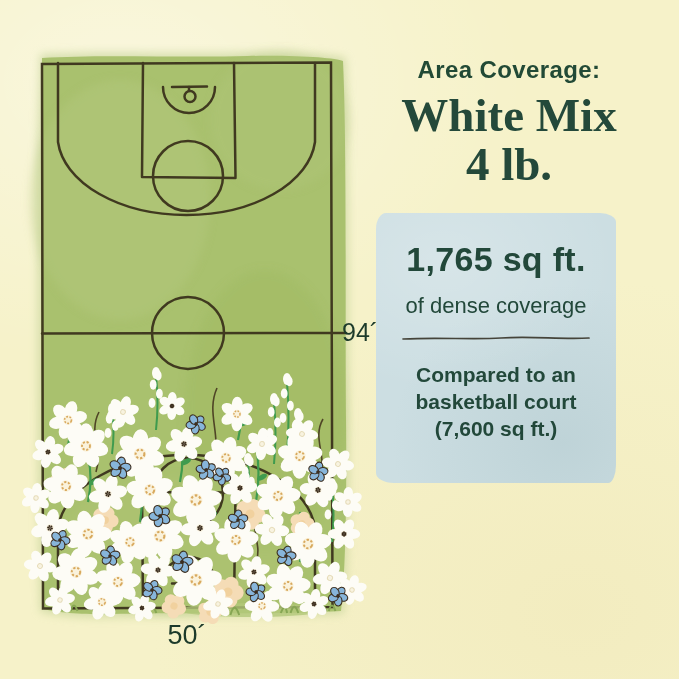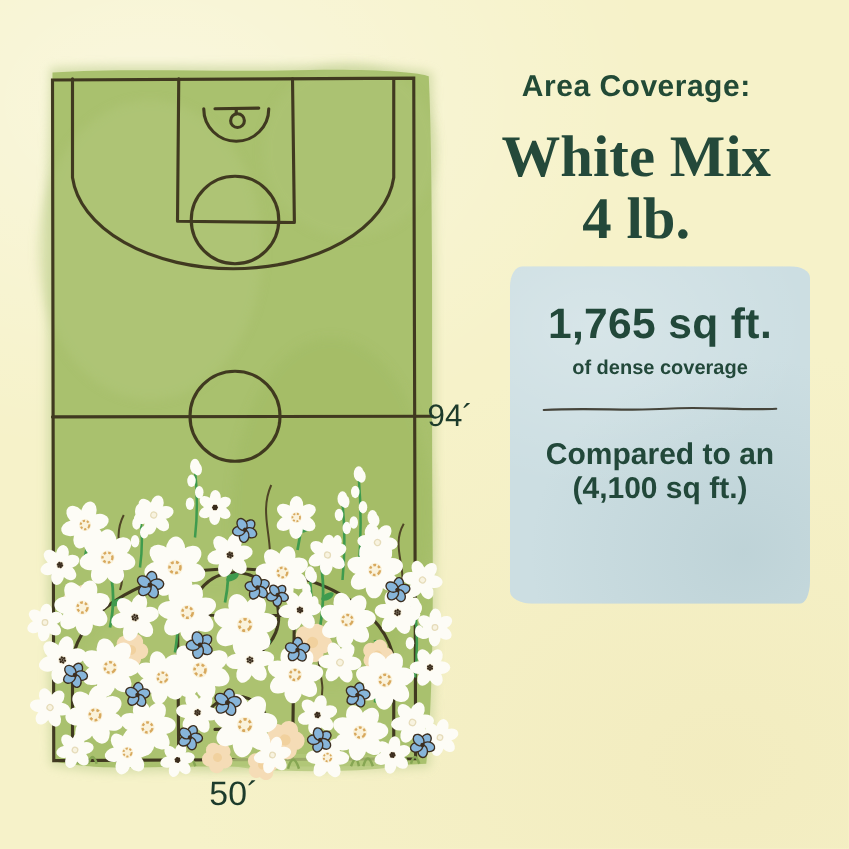--- a/index.html
+++ b/index.html
@@ -17,35 +17,35 @@
   }
   #court-svg{position:absolute;left:0;top:0;width:380px;height:679px;}
 
   .right-col{
     position:absolute;left:378px;top:56px;width:262px;
     text-align:center;color:#224a36;
   }
   .eyebrow{font-size:24px;font-weight:700;letter-spacing:.4px;color:#224a36;}
   .title{
     font-family:"Liberation Serif",serif;font-weight:700;
-    font-size:47px;line-height:1.04;margin-top:18px;color:#24493a;
+    font-size:47px;line-height:1.04;margin-top:7px;color:#24493a;
   }
   .stats-card{
-    position:absolute;left:408px;top:213px;width:240px;height:270px;
+    position:absolute;left:376px;top:213px;width:240px;height:270px;
     box-sizing:border-box;padding:25px 14px 0;text-align:center;color:#22483a;
     background:
       radial-gradient(120% 80% at 28% 18%, rgba(255,255,255,.22), rgba(255,255,255,0) 60%),
       radial-gradient(110% 90% at 78% 85%, rgba(129,162,168,.18), rgba(129,162,168,0) 65%),
       #ccdee2;
     border-radius: 10px 16px 8px 18px / 16px 9px 18px 10px;
   }
   .stat{font-size:34px;font-weight:700;line-height:42px;letter-spacing:.3px;}
-  .stat-caption{font-size:16px;font-weight:700;line-height:28px;margin-top:1px;}
+  .stat-caption{font-size:22px;font-weight:400;line-height:28px;margin-top:12px;}
   .divider{display:block;margin:15px auto 20px;}
-  .comparison{font-size:24px;font-weight:700;line-height:27px;}
+  .comparison{font-size:21px;font-weight:700;line-height:27px;}
 </style>
 </head>
 <body>
 
 <div class="canvas">
 
   <svg id="court-svg" viewBox="0 0 380 679">
     <defs>
       <filter id="wash" x="-30%" y="-30%" width="160%" height="160%">
         <feGaussianBlur stdDeviation="4"></feGaussianBlur>
@@ -914,17 +914,18 @@
   </div>
 
   <div class="stats-card">
     <div class="stat">1,765 sq ft.</div>
     <div class="stat-caption">of dense coverage</div>
     <svg class="divider" width="190" height="6" viewBox="0 0 190 6">
       <path d="M2,4 C40,2 70,5 100,3 S160,4.5 188,3" stroke="#45443a" stroke-width="1.7" fill="none" stroke-linecap="round"></path>
     </svg>
     <div class="comparison">
       <div>Compared to an</div>
-      <div>(4,100 sq ft.)</div>
+      <div>basketball court</div>
+      <div>(7,600 sq ft.)</div>
     </div>
   </div>
 
 </div>
 
 </body></html>

